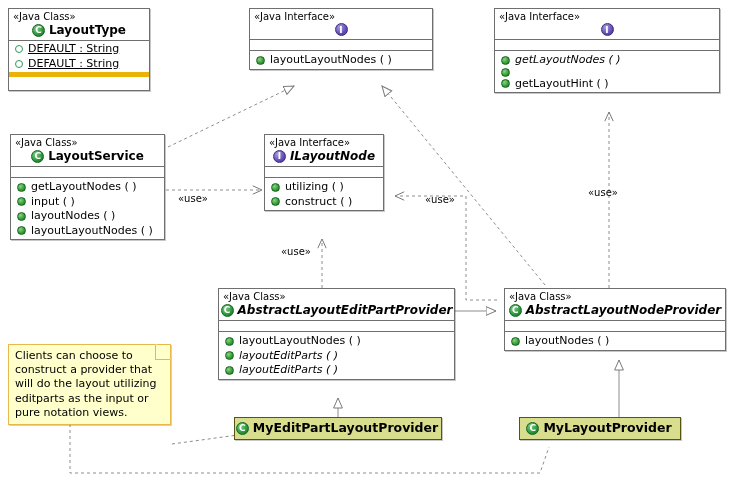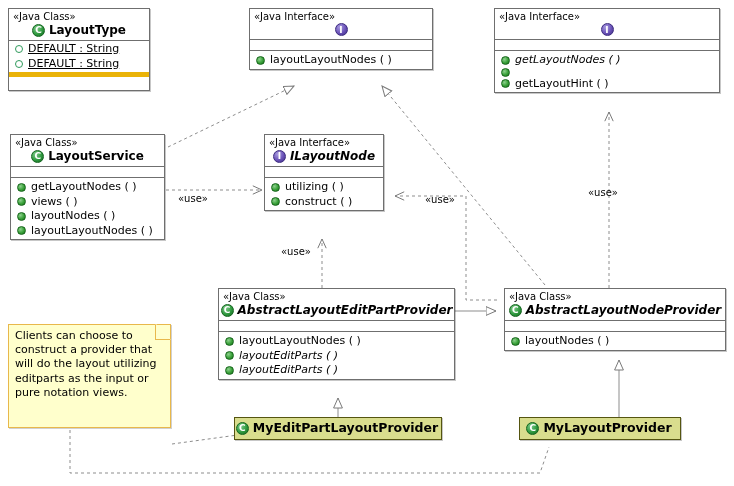--- a/index.html
+++ b/index.html
@@ -168,21 +168,21 @@
       </div>
     </div>
     <div class="empty-sec"></div>
     <div class="ops">
       <div class="row">
         <span class="mk pub"></span>
         <span class="t">getLayoutNodes ( )</span>
       </div>
       <div class="row">
         <span class="mk pub"></span>
-        <span class="t">views ( )</span>
+        <span class="t">input ( )</span>
       </div>
       <div class="row">
         <span class="mk pub"></span>
         <span class="t">layoutNodes ( )</span>
       </div>
       <div class="row">
         <span class="mk pub"></span>
         <span class="t">layoutLayoutNodes ( )</span>
       </div>
     </div>
@@ -262,21 +262,21 @@
 
   <div class="uml user" style="left:519px;top:417px;width:162px;">
     <div class="hdr">
       <div class="cname">
         <span class="ic cls">C</span>
         <span class="t">MyLayoutProvider</span>
       </div>
     </div>
   </div>
 
-  <div class="note" style="left:8px;top:324px;width:163px;height:104px;">
+  <div class="note" style="left:8px;top:344px;width:163px;height:81px;">
     <div class="fold"></div>
     <div class="foldtri"></div>
     <span>Clients can choose to construct a provider that will do the layout utilizing editparts as the input or pure notation views.</span>
   </div>
 
   <div class="uselbl" style="left:178px;top:193px;">«use»</div>
   <div class="uselbl" style="left:425px;top:194px;">«use»</div>
   <div class="uselbl" style="left:281px;top:246px;">«use»</div>
   <div class="uselbl" style="left:588px;top:187px;">«use»</div>
 

